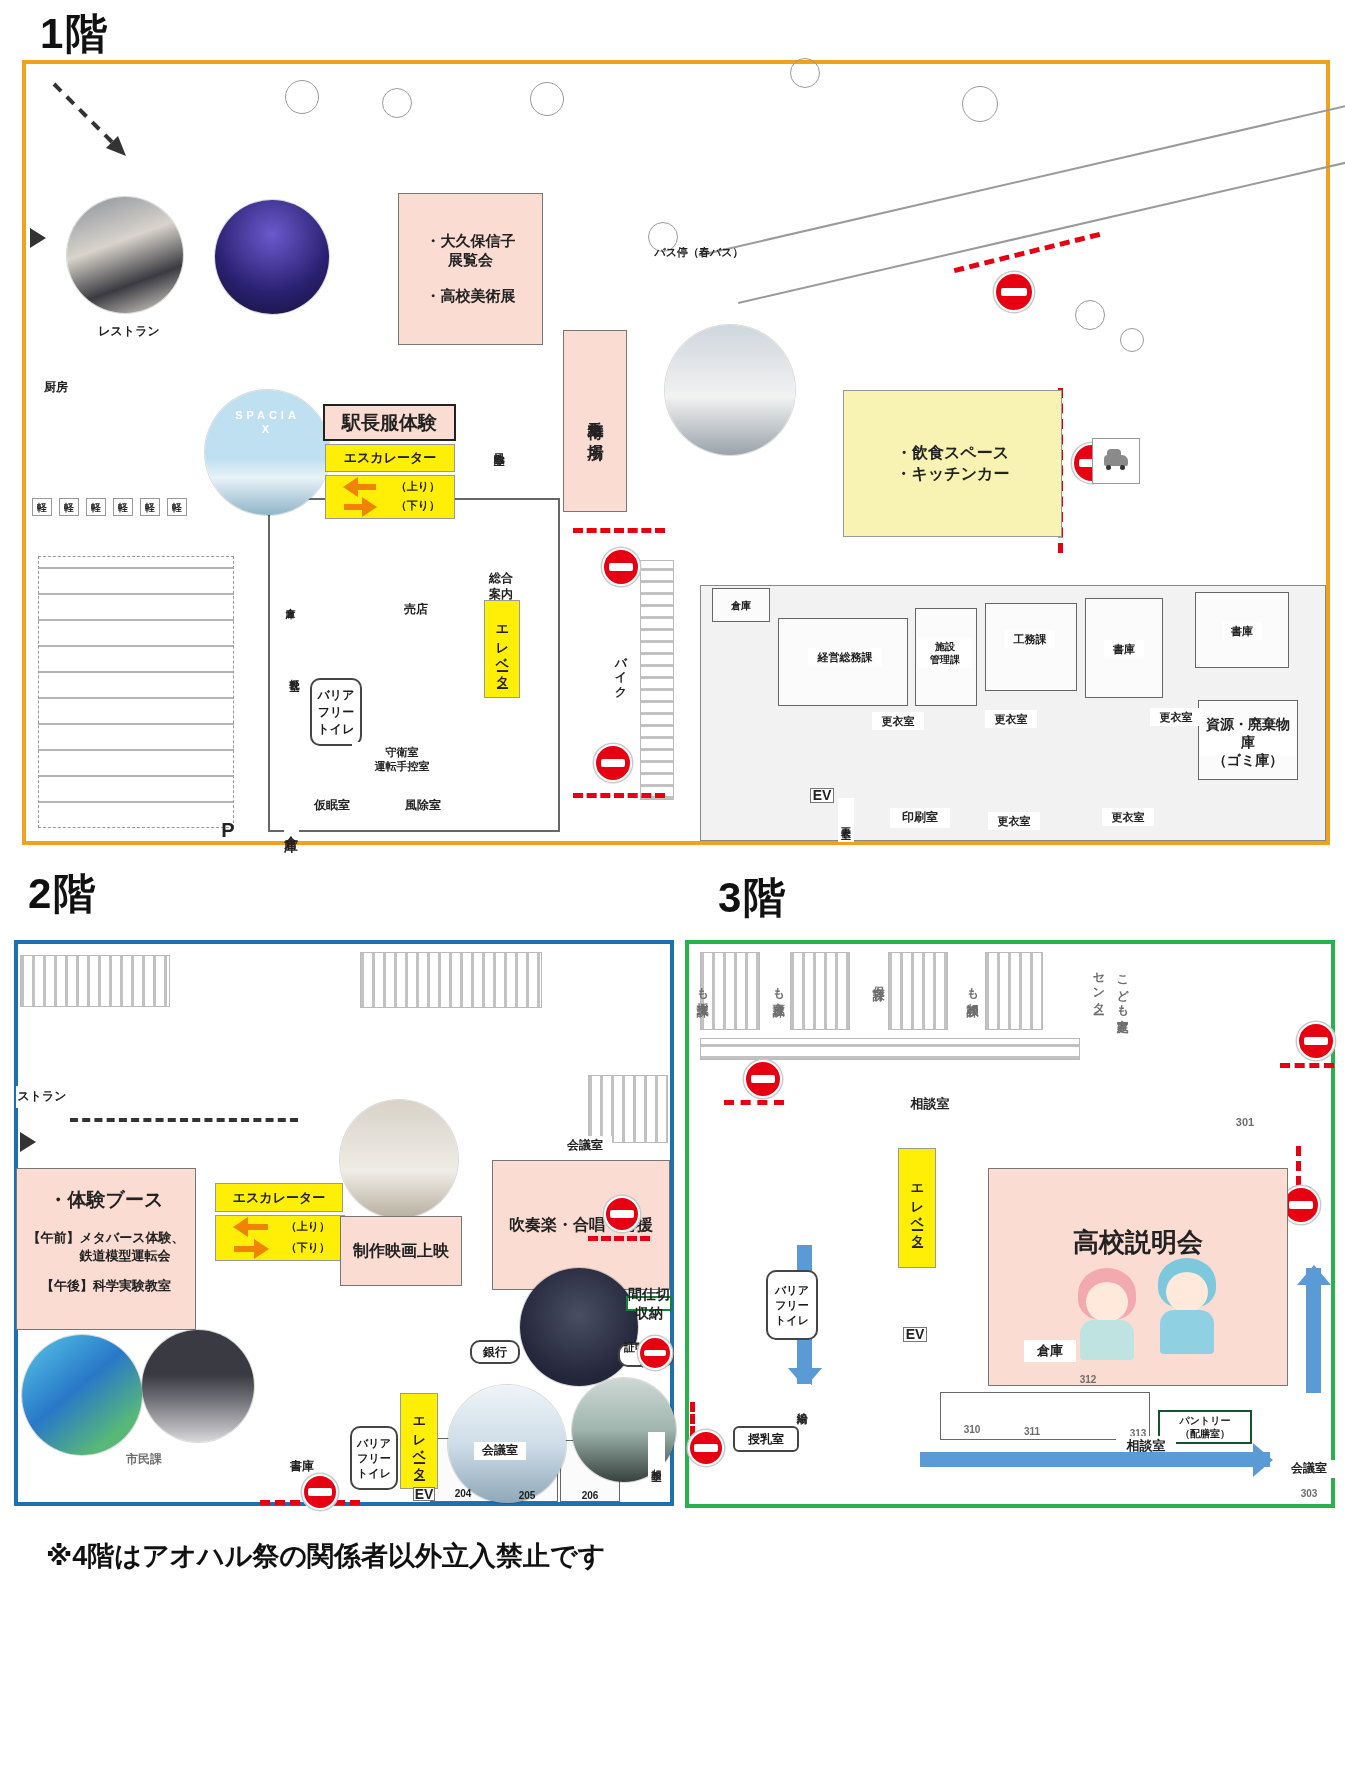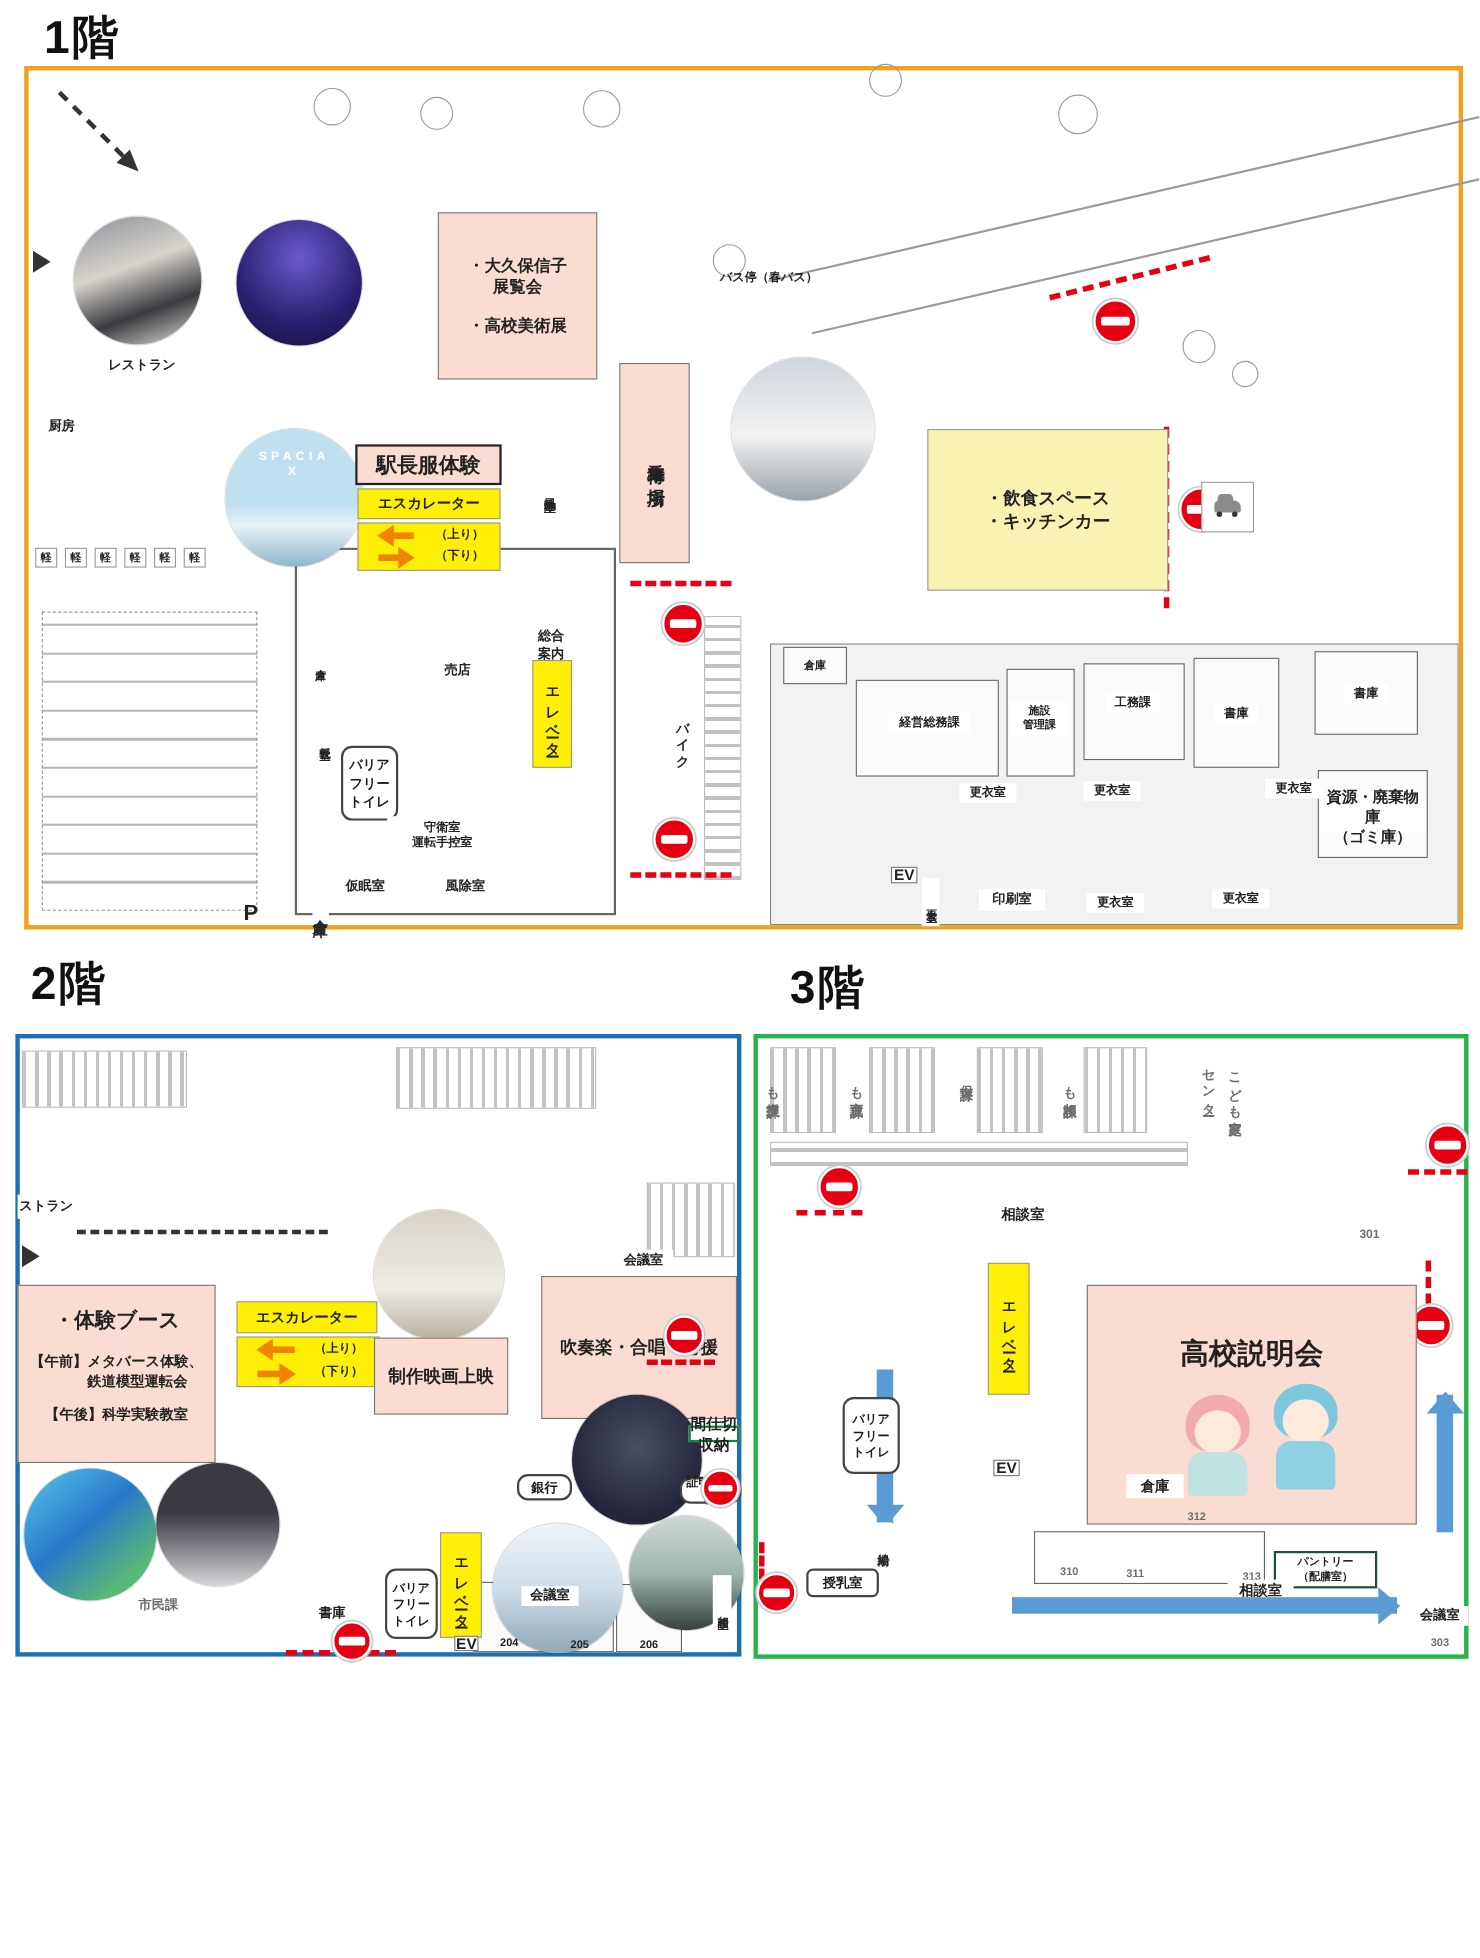--- a/index.html
+++ b/index.html
@@ -248,21 +248,21 @@
   <div class="noentry" style="left:1297px;top:1022px;width:38px;height:38px"></div>
   <div class="rdh" style="left:1280px;top:1063px;width:54px"></div>
   <div class="rdv" style="left:1296px;top:1146px;height:40px"></div>
   <div class="noentry" style="left:1282px;top:1186px;width:38px;height:38px"></div>
   <div class="rdv" style="left:690px;top:1402px;height:34px"></div>
   <div class="noentry" style="left:688px;top:1430px;width:36px;height:36px"></div>
 
   <div class="lbl sm13" style="left:900px;top:1094px;width:60px;height:20px">相談室</div>
   <div class="lbl sm11 gray plain" style="left:1228px;top:1114px;width:34px;height:16px">301</div>
 
-  <div class="pink" style="left:988px;top:1168px;width:300px;height:218px;font-size:26px;align-items:flex-start;justify-content:center;padding-top:44px">高校説明会</div>
+  <div class="pink" style="left:988px;top:1168px;width:300px;height:218px;font-size:26px;align-items:flex-start;justify-content:center;padding-top:56px">高校説明会</div>
 
   <div class="kid-hair-p" style="left:1078px;top:1268px;width:58px;height:52px"></div>
   <div class="kid-head" style="left:1086px;top:1282px;width:42px;height:40px"></div>
   <div class="kid-body-p" style="left:1080px;top:1320px;width:54px;height:40px"></div>
   <div class="kid-hair-b" style="left:1158px;top:1258px;width:58px;height:50px"></div>
   <div class="kid-head" style="left:1166px;top:1272px;width:42px;height:40px"></div>
   <div class="kid-body-b" style="left:1160px;top:1310px;width:54px;height:44px"></div>
 
   <div class="ylw sm13 vert" style="left:898px;top:1148px;width:38px;height:120px">エレベーター</div>
   <div class="barrV down" style="left:797px;top:1245px;height:140px"></div>
@@ -278,14 +278,15 @@
   <div class="lbl sm10 gray plain" style="left:958px;top:1422px;width:28px;height:14px">310</div>
   <div class="lbl sm10 gray plain" style="left:1018px;top:1424px;width:28px;height:14px">311</div>
   <div class="lbl sm10 gray plain" style="left:1074px;top:1372px;width:28px;height:14px">312</div>
   <div class="lbl sm10 gray plain" style="left:1124px;top:1426px;width:28px;height:14px">313</div>
   <div class="barrV up" style="left:1306px;top:1268px;height:125px"></div>
   <div class="lbl sm13" style="left:1116px;top:1436px;width:60px;height:20px">相談室</div>
   <div class="barrH right" style="left:920px;top:1452px;width:350px"></div>
   <div class="lbl sm12" style="left:1283px;top:1460px;width:52px;height:18px">会議室</div>
   <div class="lbl sm10 gray plain" style="left:1294px;top:1486px;width:30px;height:14px">303</div>
 
+  <div class="abs" style="left:46px;top:1538px;font-size:27px;font-weight:bold;color:#111">※4階はアオハル祭の関係者以外立入禁止です</div>
 
 </div>
 
 </body></html>

